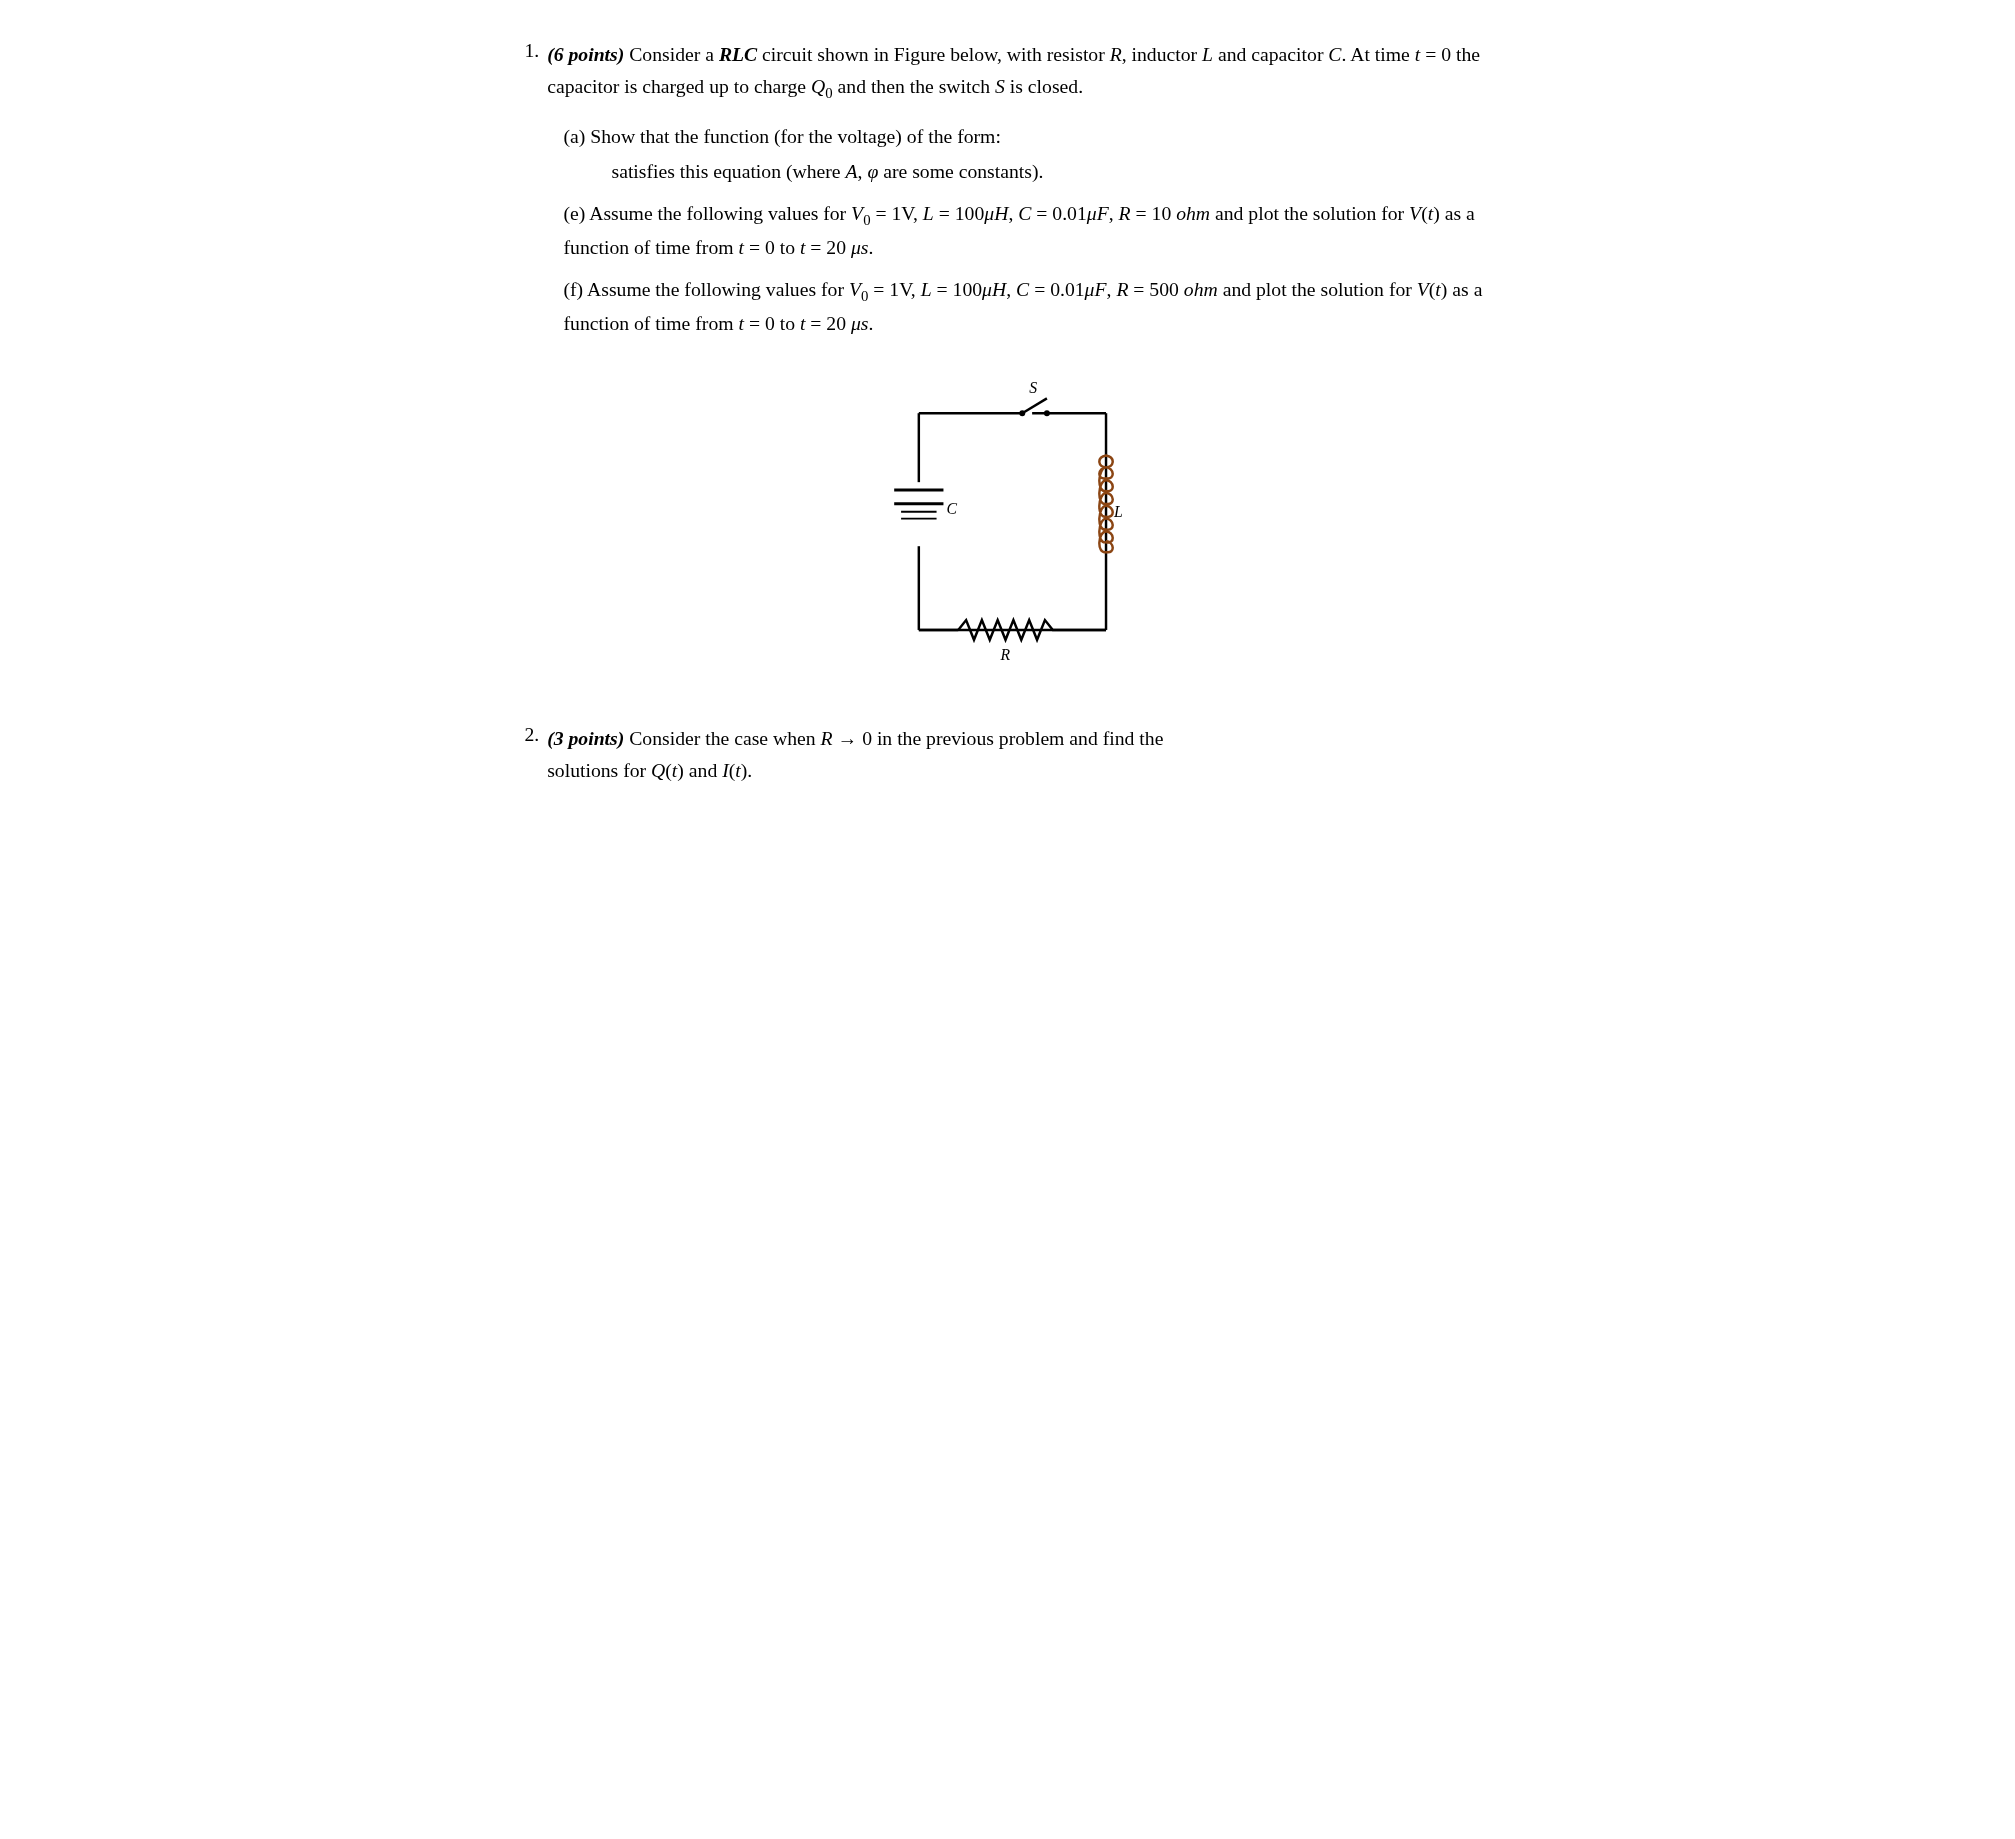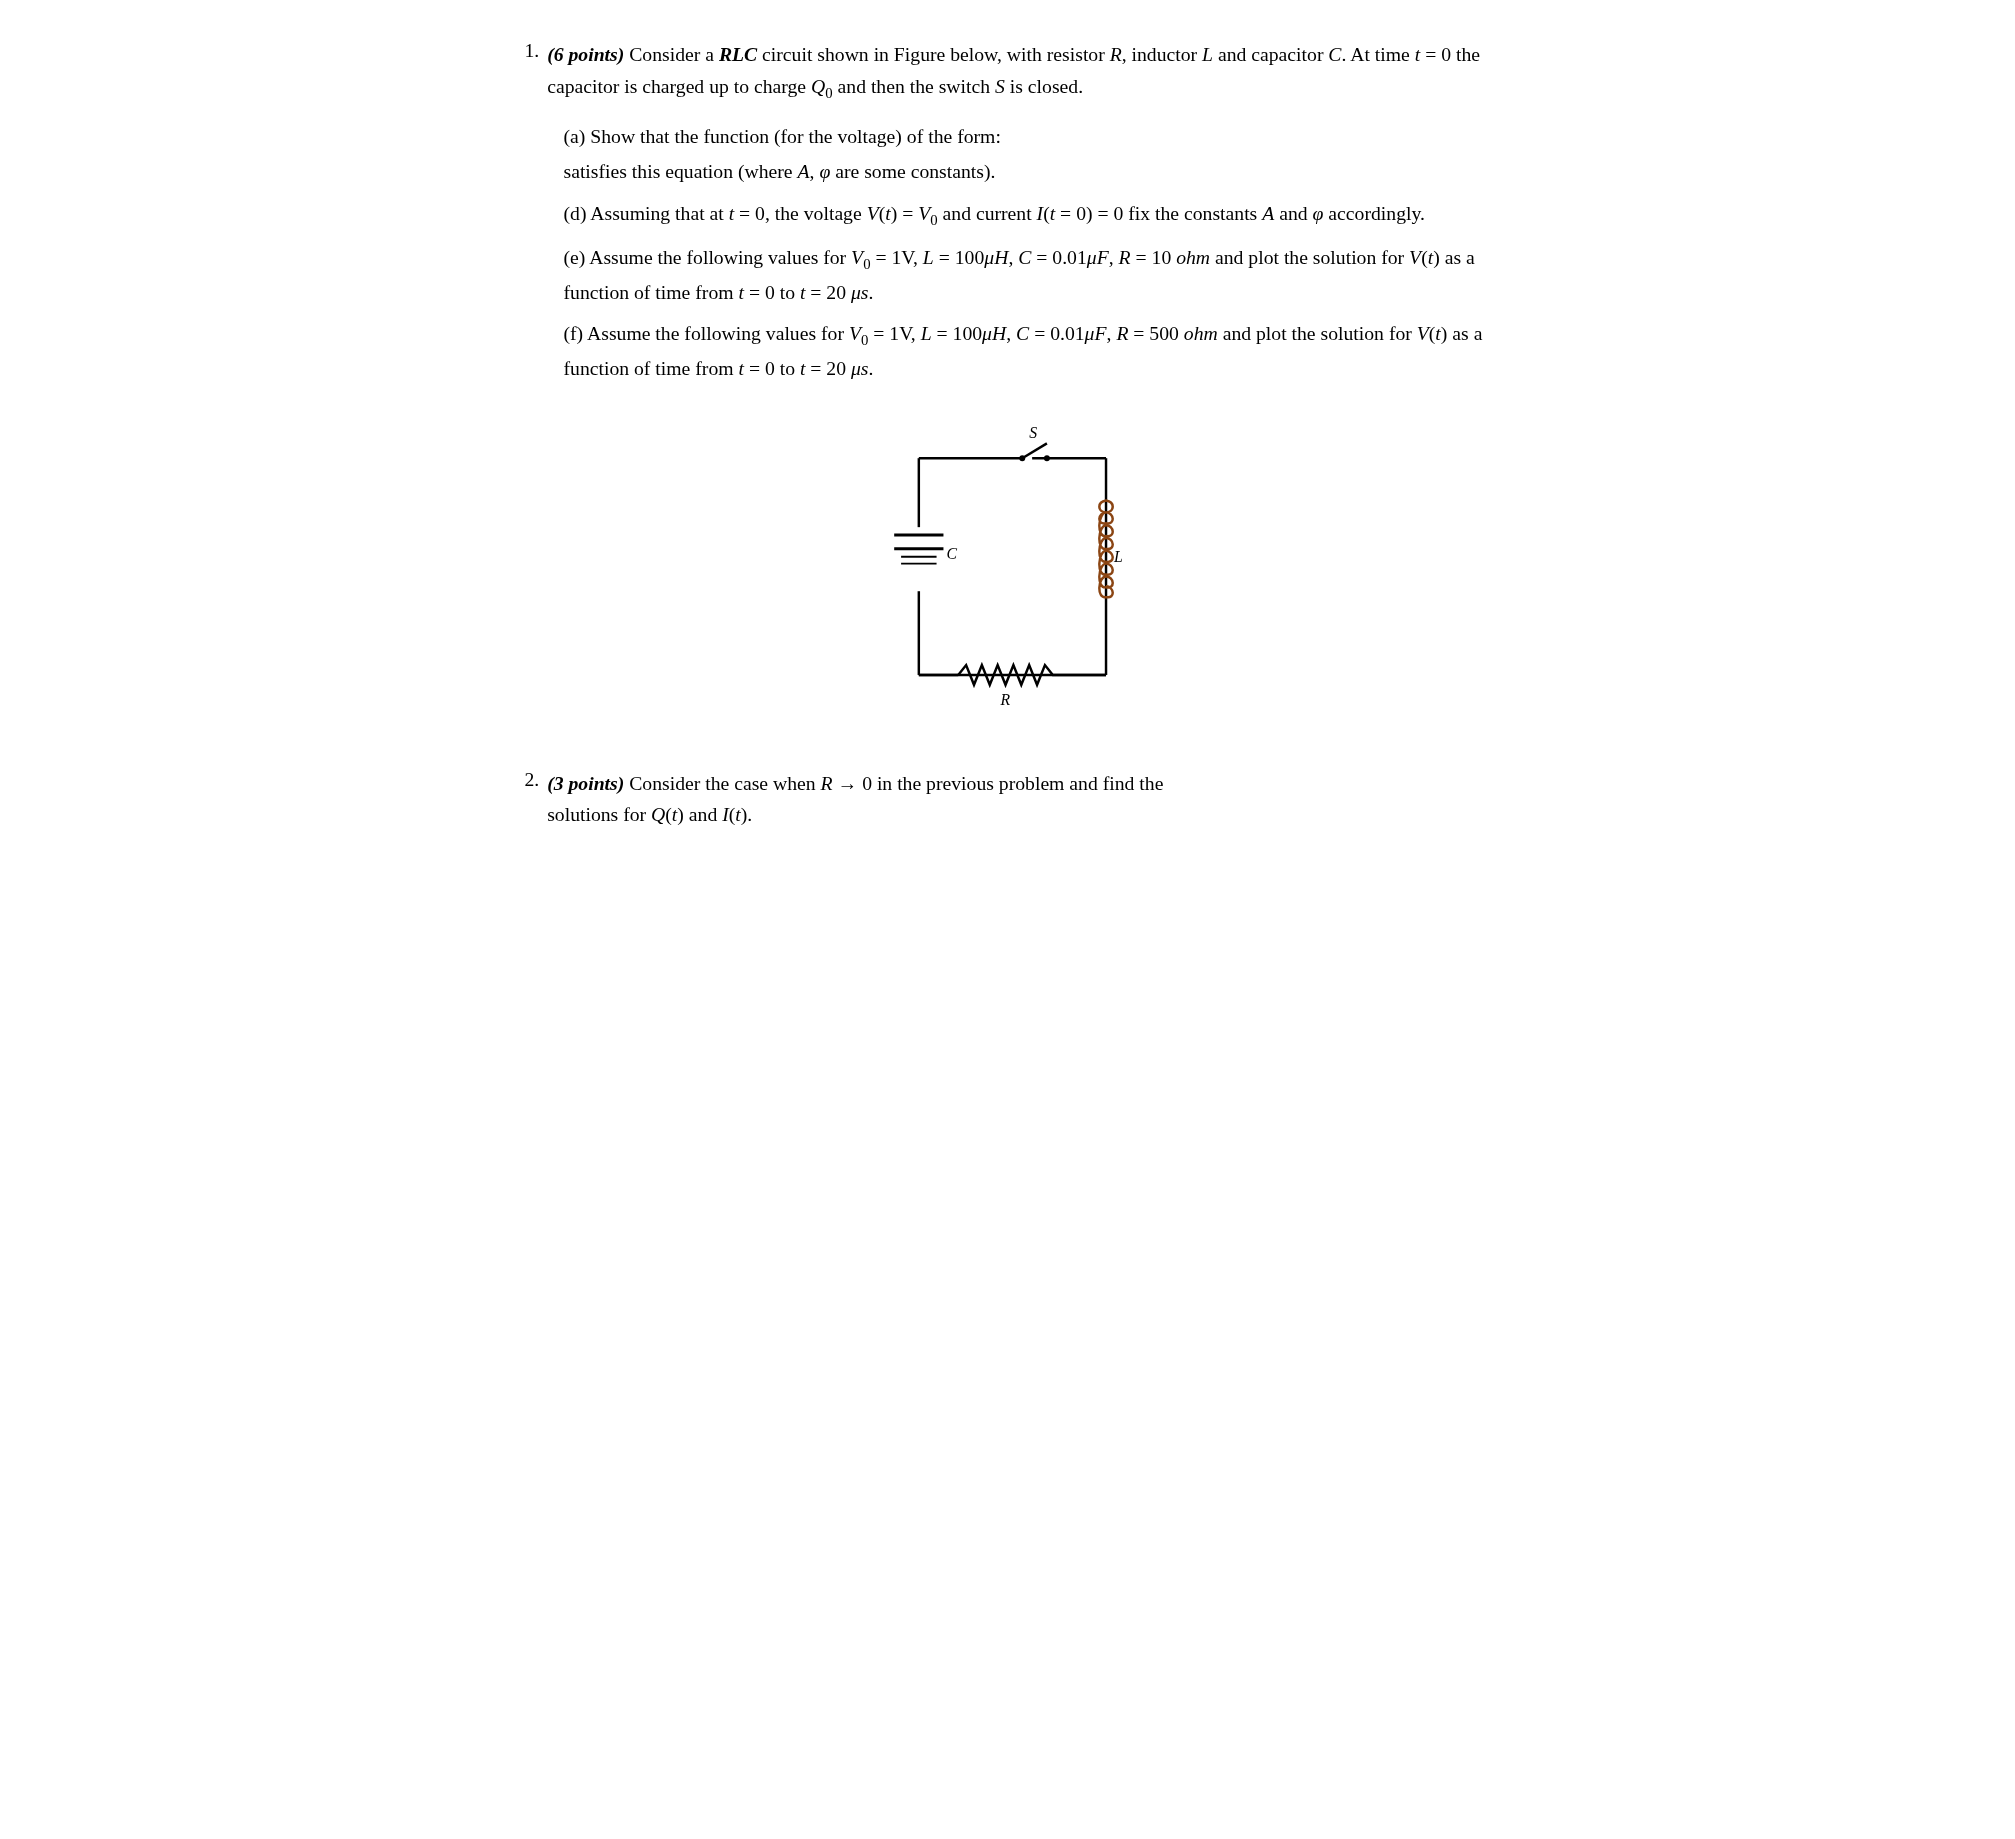--- a/index.html
+++ b/index.html
@@ -72,32 +72,27 @@
       <span class="italic">L</span> and capacitor <span class="italic">C</span>. At time <span class="italic">t</span> = 0 the capacitor is charged up to charge <span class="italic">Q</span><sub>0</sub> and then
       the switch <span class="italic">S</span> is closed.
     </div>
   </div>
 
   <div class="part">
     <span class="part-label">(a)</span>
     Show that the function (for the voltage) of the form:
 
 
-    <div style="margin-top:3.9px;">
+    <div style="margin-top:3.9px;margin-left:48px;">
       satisfies this equation (where <span class="italic">A</span>, <span class="italic">φ</span> are some constants).
     </div>
   </div>
 
 
 
-  <div class="part">
-    <span class="part-label">(d)</span>
-    Assuming that at <span class="italic">t</span> = 0, the voltage <span class="italic">V</span>(<span class="italic">t</span>) = <span class="italic">V</span><sub>0</sub> and current <span class="italic">I</span>(<span class="italic">t</span> = 0) = 0 fix the
-    constants <span class="italic">A</span> and <span class="italic">φ</span> accordingly.
-  </div>
 
   <div class="part">
     <span class="part-label">(e)</span>
     Assume the following values for <span class="italic">V</span><sub>0</sub> = 1V, <span class="italic">L</span> = 100<span class="italic">μH</span>, <span class="italic">C</span> = 0.01<span class="italic">μF</span>, <span class="italic">R</span> = 10 <span class="italic">ohm</span>
     and plot the solution for <span class="italic">V</span>(<span class="italic">t</span>) as a function of time from <span class="italic">t</span> = 0 to <span class="italic">t</span> = 20 <span class="italic">μs</span>.
   </div>
 
   <div class="part">
     <span class="part-label">(f)</span>
     Assume the following values for <span class="italic">V</span><sub>0</sub> = 1V, <span class="italic">L</span> = 100<span class="italic">μH</span>, <span class="italic">C</span> = 0.01<span class="italic">μF</span>, <span class="italic">R</span> = 500 <span class="italic">ohm</span>

